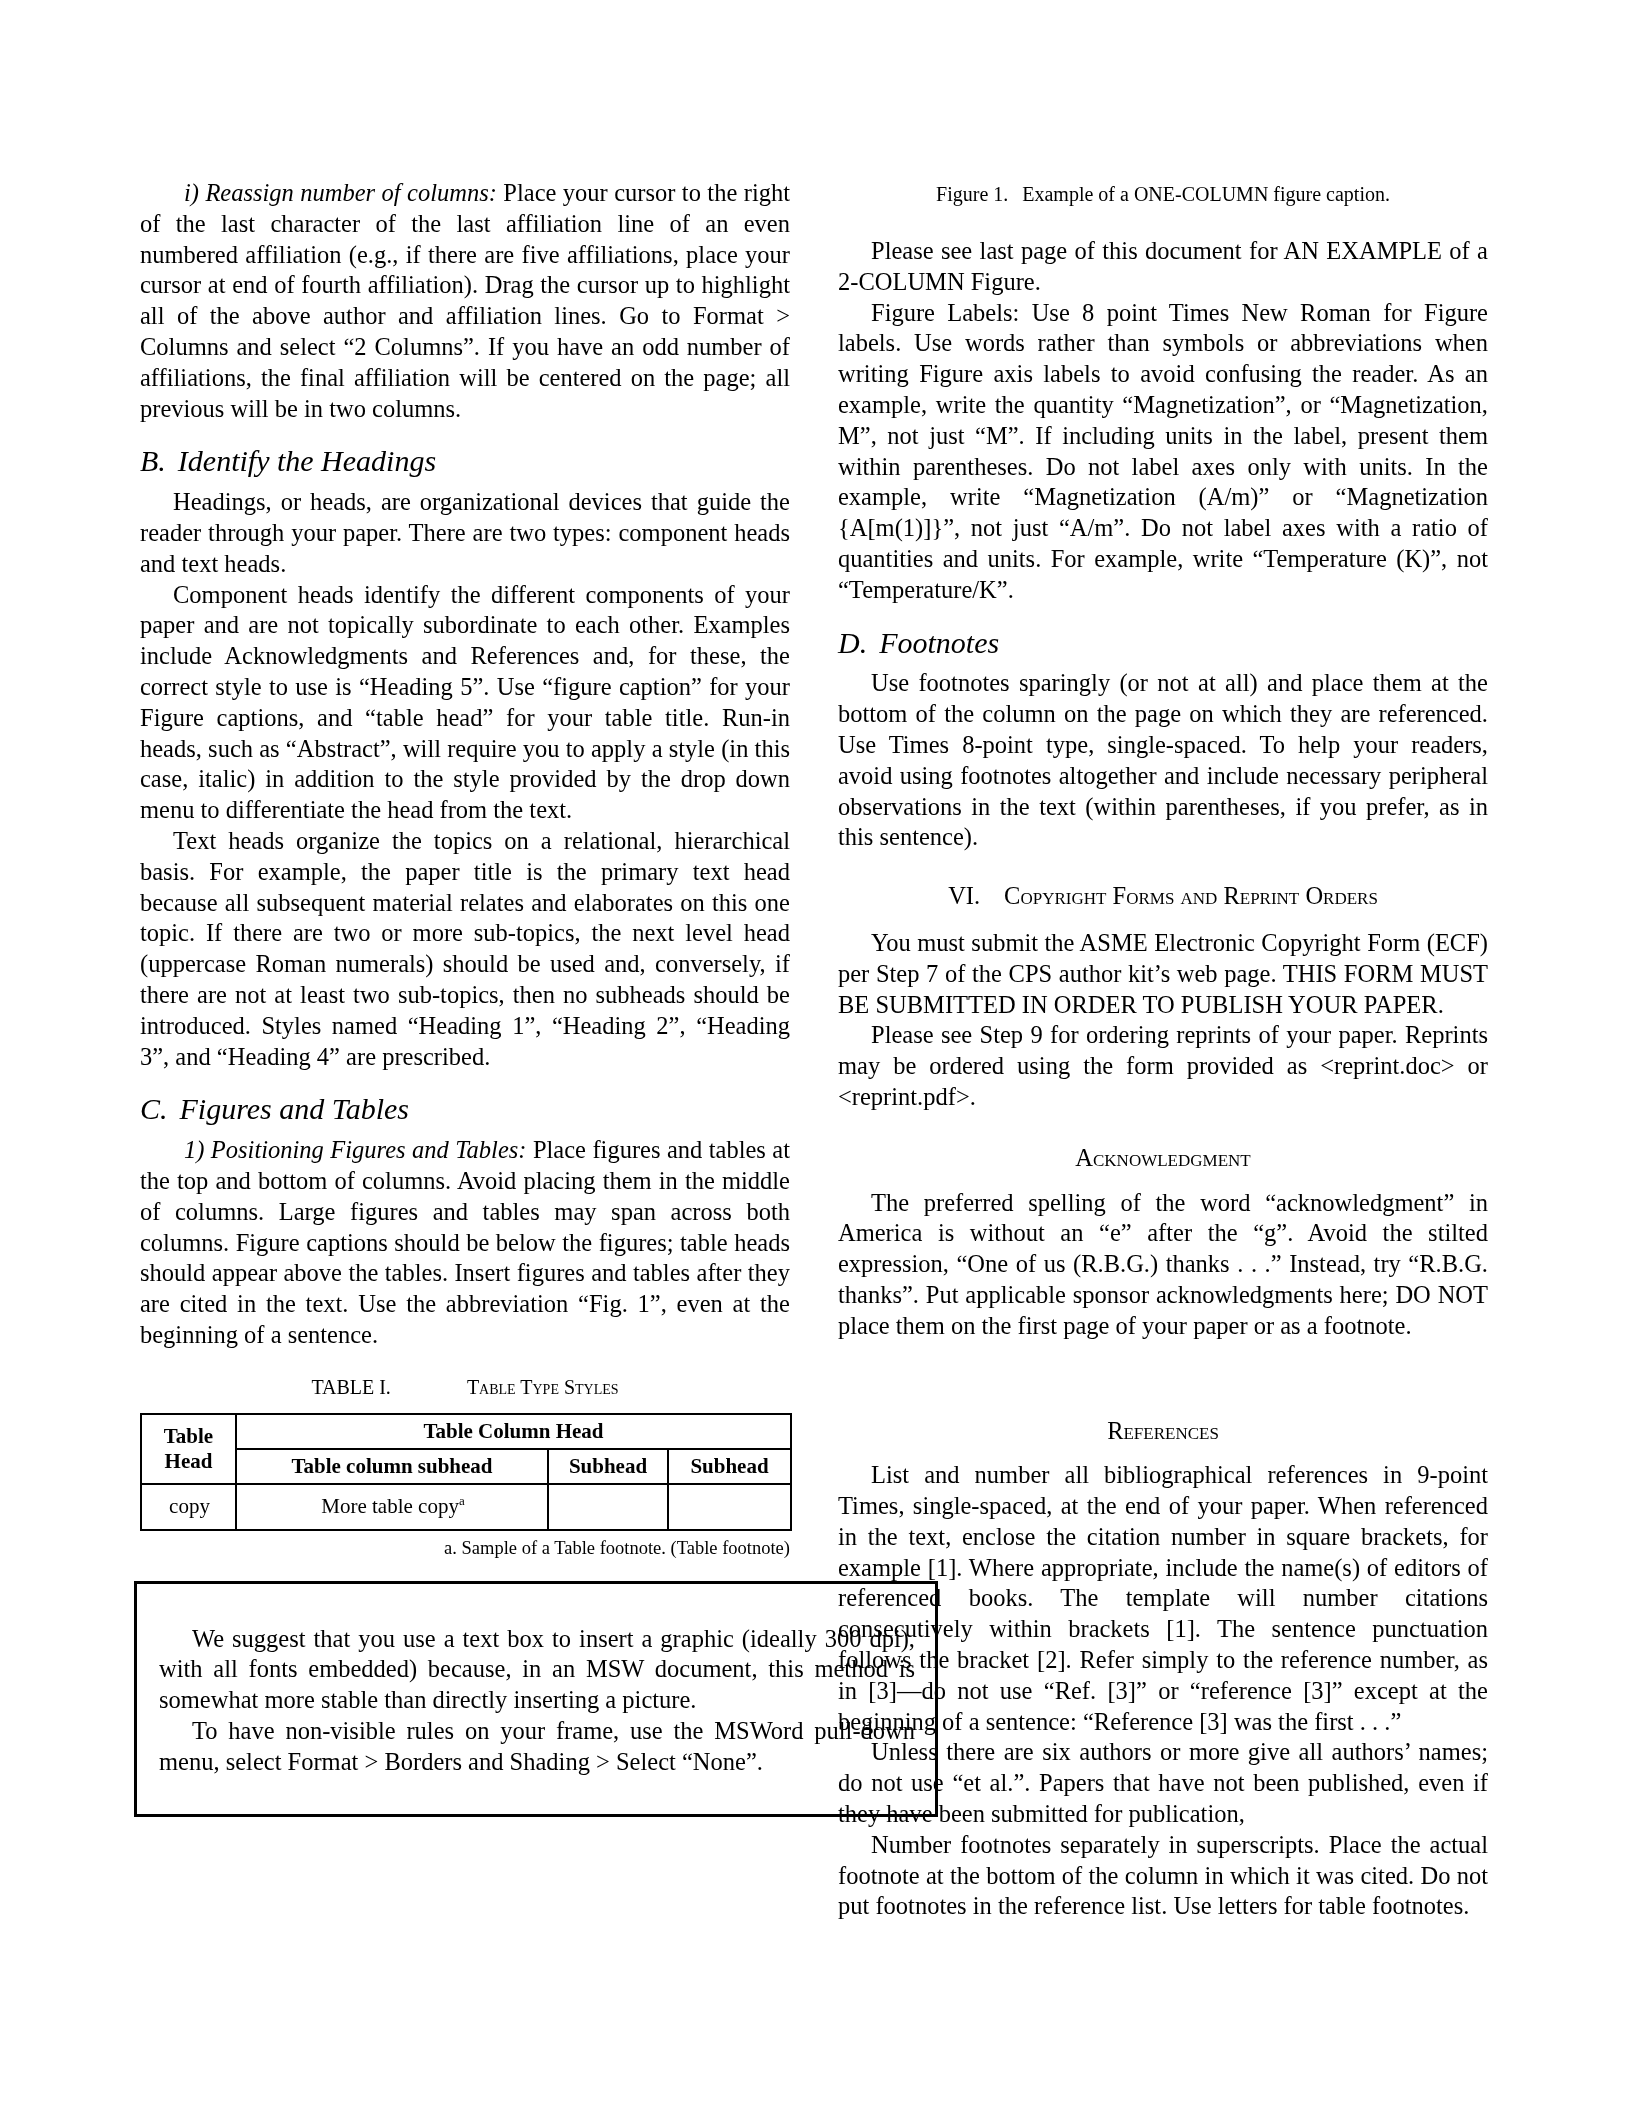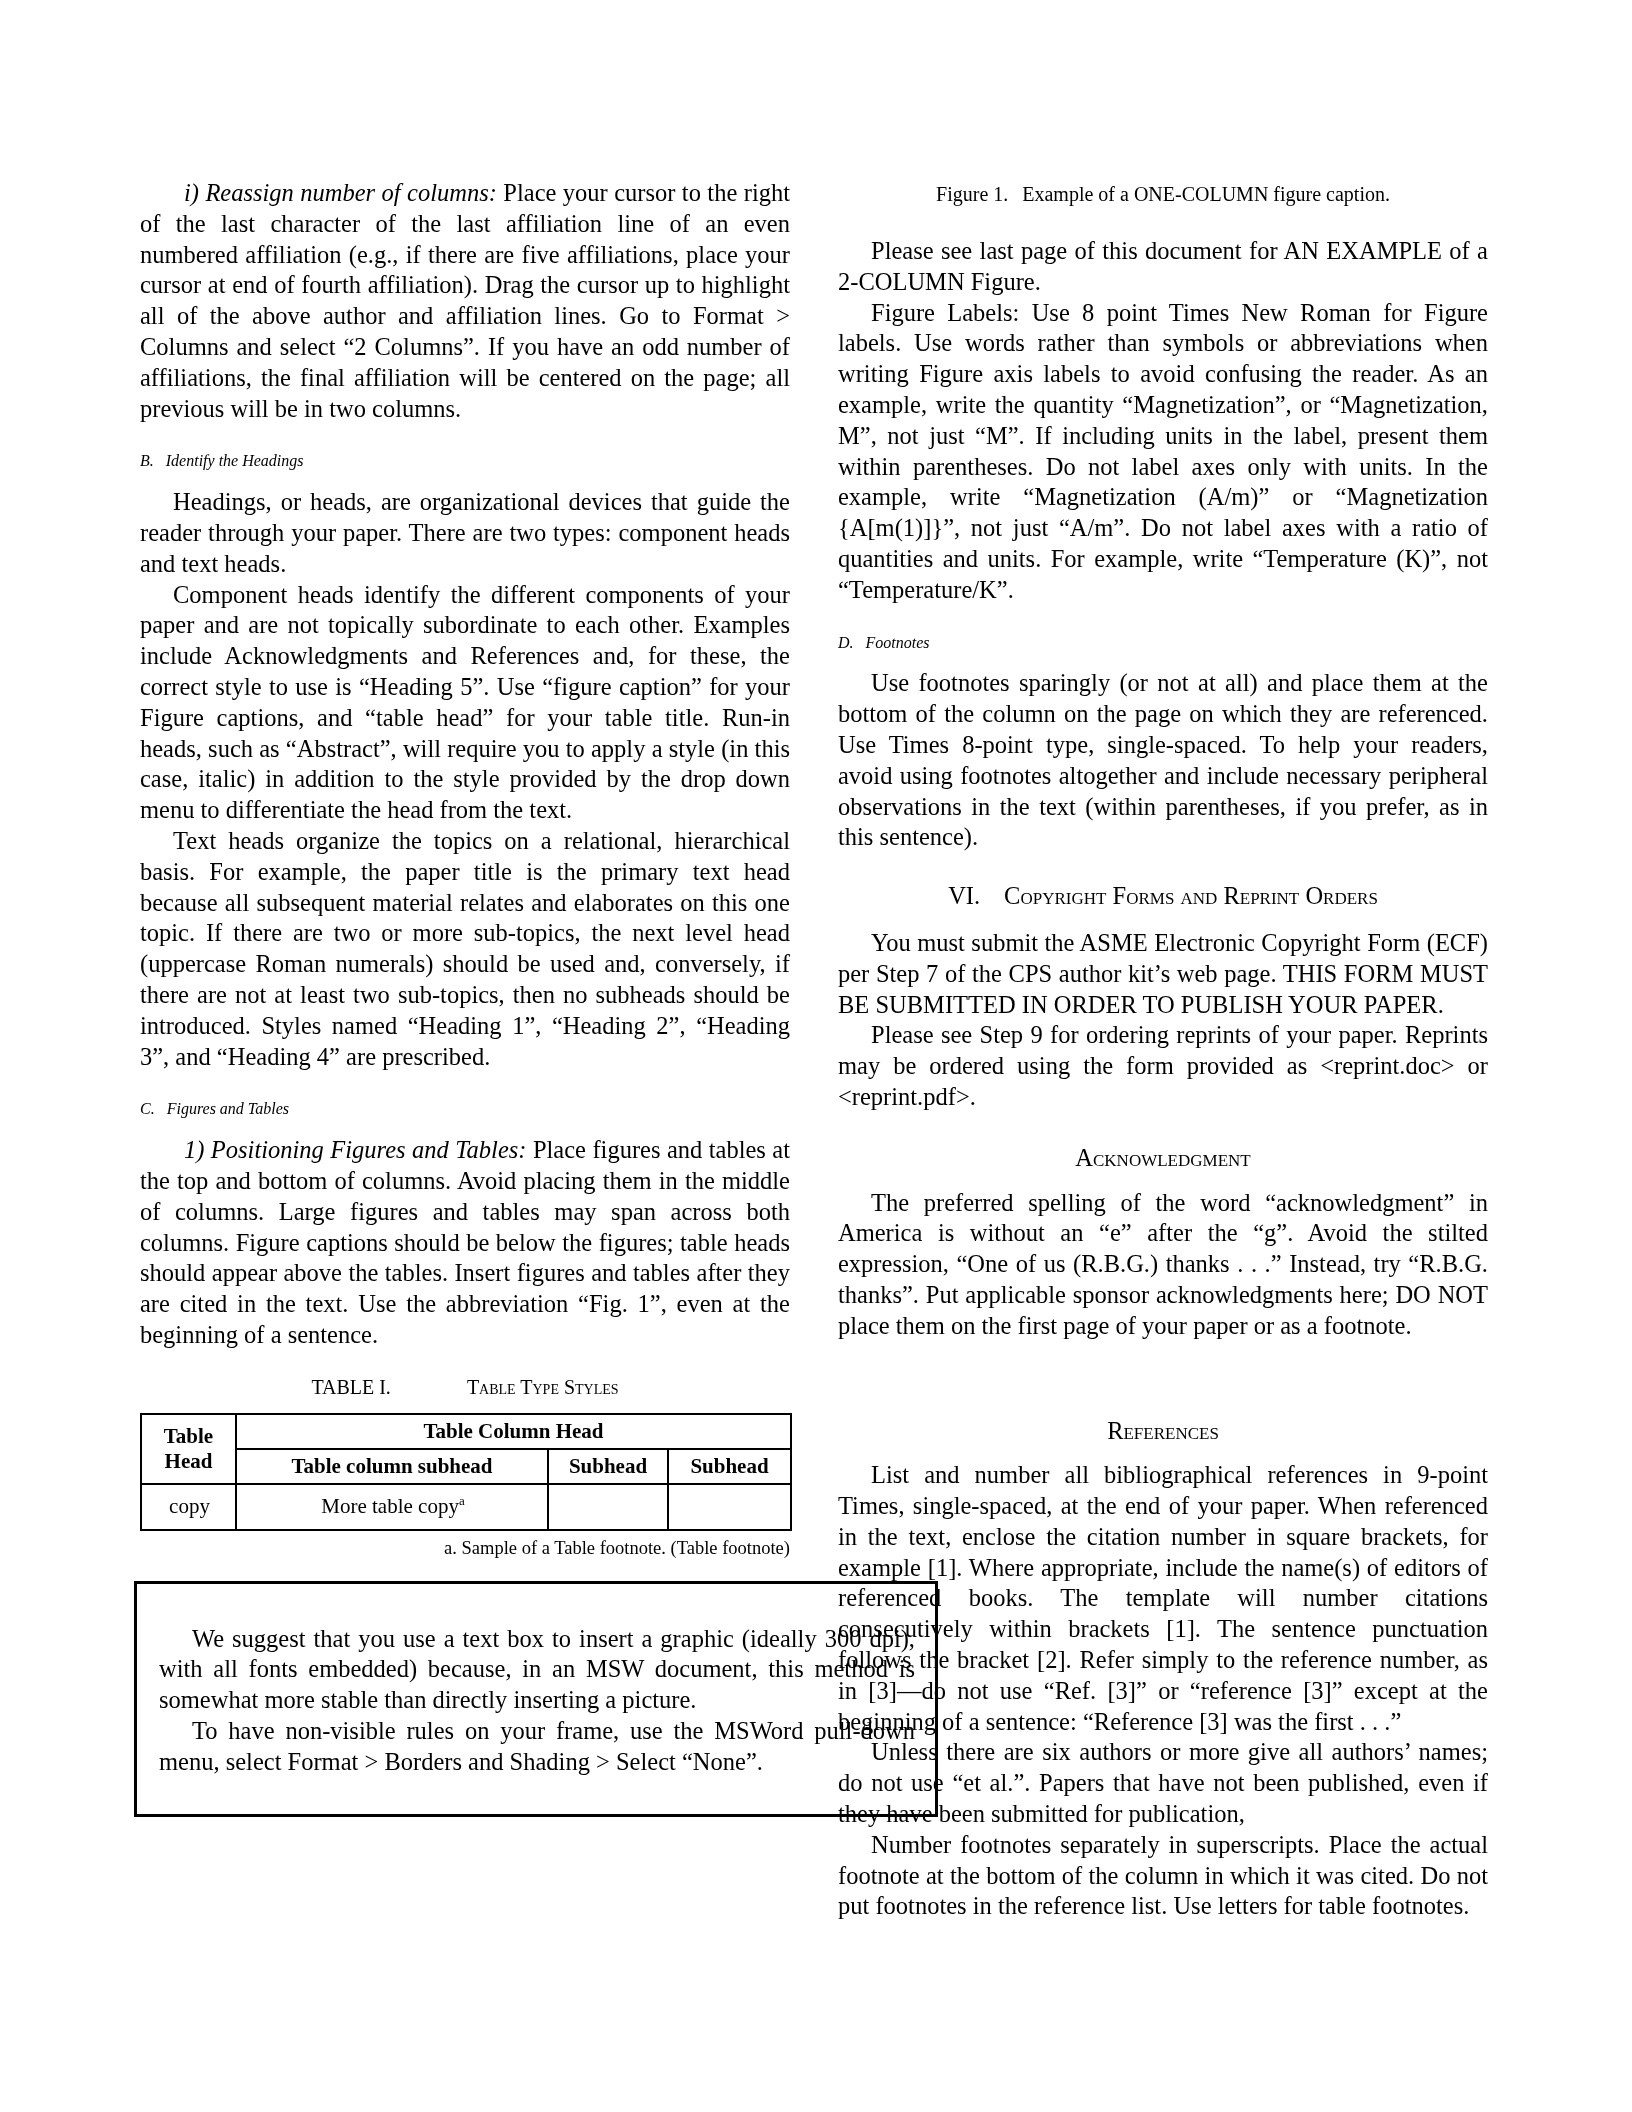--- a/index.html
+++ b/index.html
@@ -22,21 +22,21 @@
     font-size:24.5px;
     line-height:30.8px;
     text-align:justify;
   }
   p.body{margin:0;text-indent:33px;}
   p.body.num-indent{text-indent:44px;}
   .it{font-style:italic;}
   .subhead-heading{
     font-style:italic;
     font-weight:normal;
-    font-size:16px;
+    font-size:30px;
     line-height:30.8px;
     margin:22px 0 10px 0;
     text-align:left;
     text-indent:0;
   }
   .subhead-heading .h-gap{margin-left:12px;}
   .sc{font-variant:small-caps;}
   .sc-heading{
     text-align:center;
     text-indent:0;

